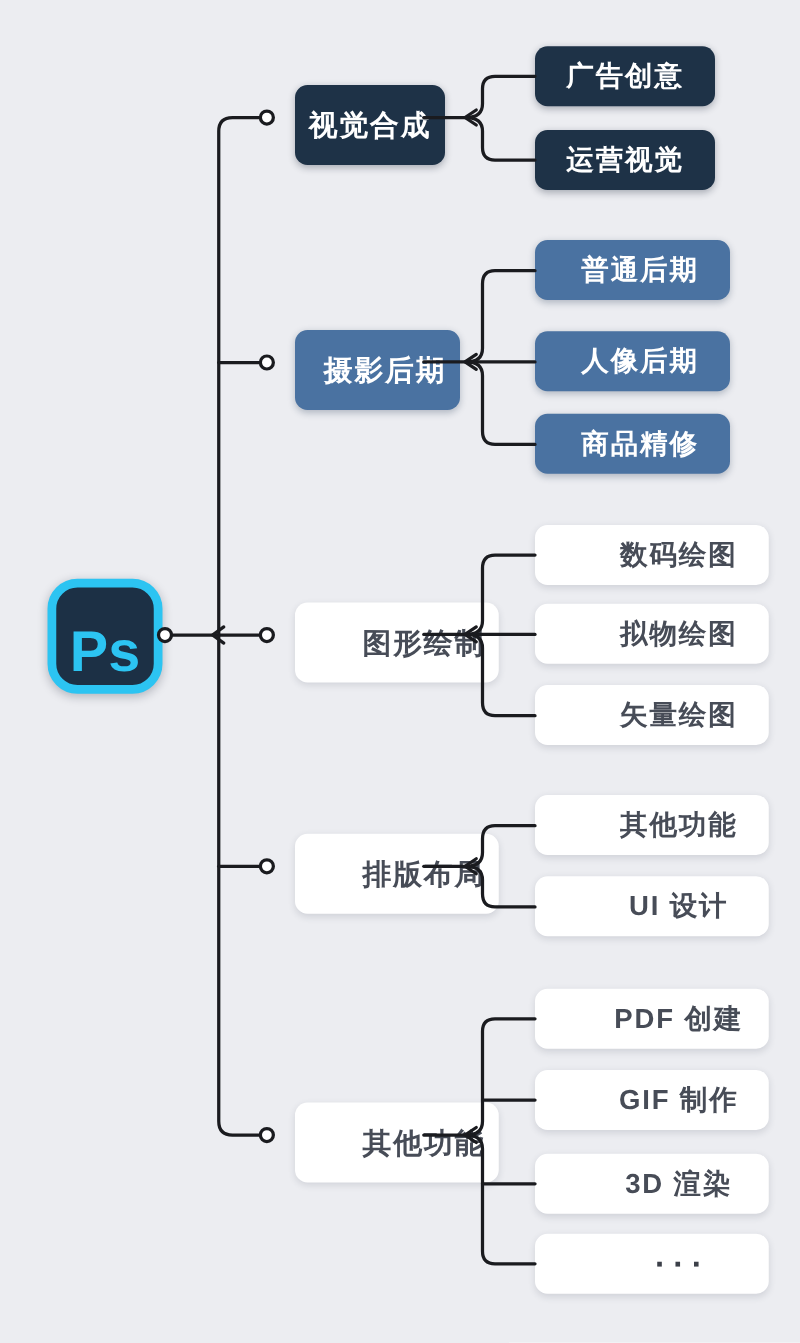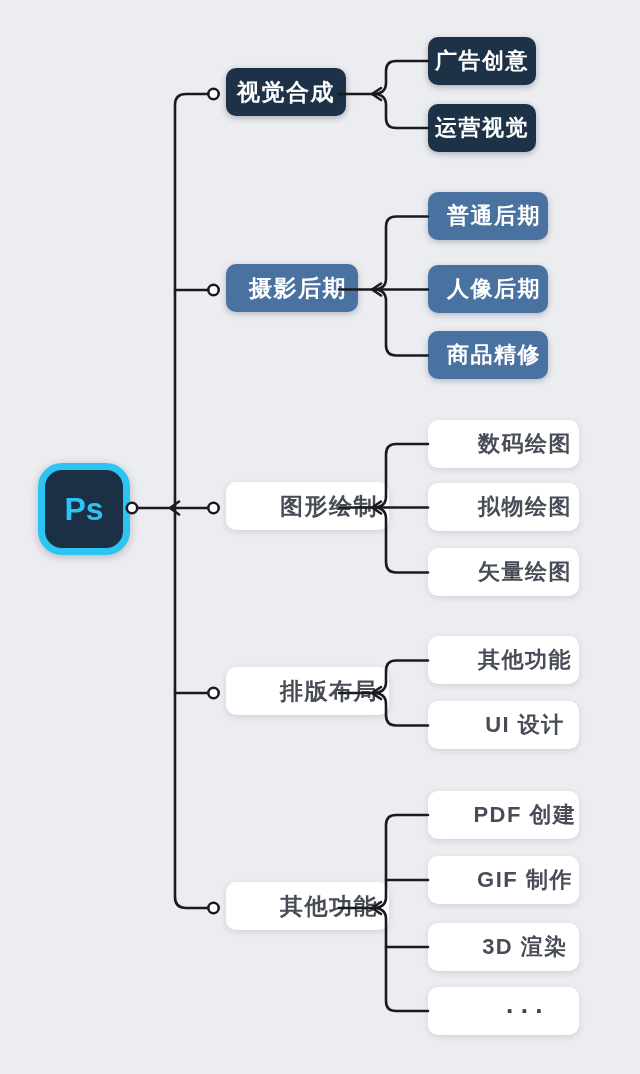--- a/index.html
+++ b/index.html
@@ -27,28 +27,28 @@
     align-items: center;
     justify-content: center;
     border-radius: 10px;
     font-weight: bold;
     letter-spacing: 1.5px;
     z-index: 2;
     cursor: default;
     white-space: nowrap;
   }
   .node-main {
-    left: 226px;
+    left: 236px;
     width: 120px;
-    height: 48px;
+    height: 64px;
     font-size: 23px;
   }
   .node-child {
     left: 428px;
-    width: 108px;
+    width: 144px;
     height: 48px;
     font-size: 22px;
   }
   .v-dark {
     background: #1e3247;
     color: #ffffff;
     box-shadow: 0 2px 6px rgba(15,25,45,0.30);
   }
   .v-blue {
     background: #4a72a1;
@@ -72,24 +72,24 @@
     position: absolute;
     left: 38px;
     top: 463px;
     width: 92px;
     height: 92px;
     box-sizing: border-box;
     background: #1c3045;
     border: 7px solid #2cc4f2;
     border-radius: 24px;
     display: flex;
-    align-items: center;
+    align-items: flex-end;
     justify-content: center;
     color: #2cc4f2;
-    font-size: 32px;
+    font-size: 46px;
     font-weight: bold;
     z-index: 2;
     box-shadow: 0 2px 8px rgba(15,25,45,0.25);
   }
 </style>
 </head>
 <body>
 
 <div class="canvas">
 

